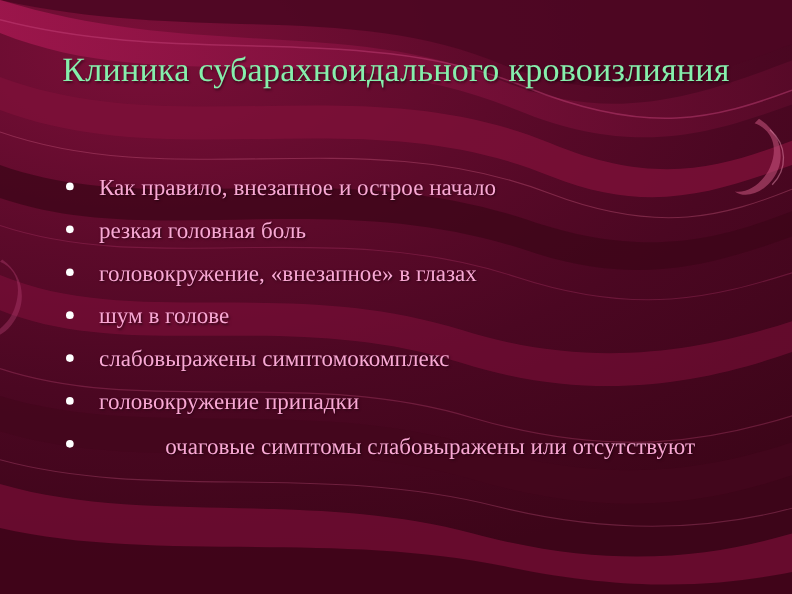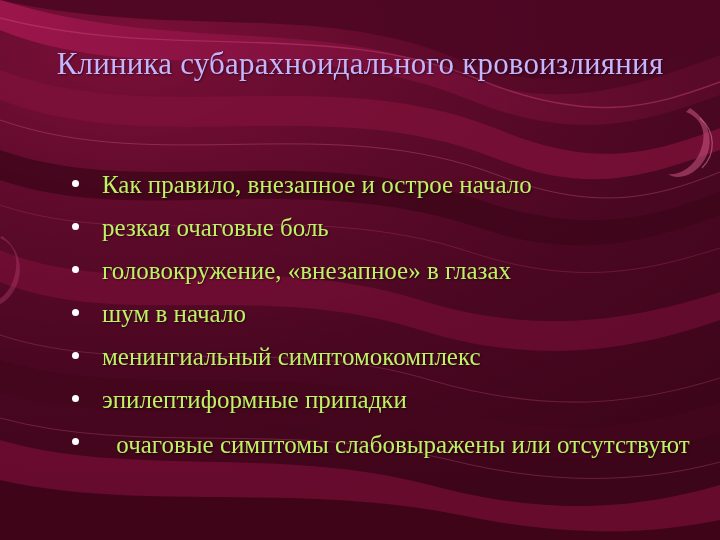--- a/index.html
+++ b/index.html
@@ -33,36 +33,36 @@
   .content {
     position: absolute;
     inset: 0;
   }
   .title {
     position: absolute;
     top: 44px;
     left: 40px;
     width: 640px;
     text-align: center;
-    color: #c4b5fd;
+    color: #86efac;
     font-size: 31px;
     line-height: 1.28;
     letter-spacing: 0.2px;
     text-shadow: 1px 1px 2px rgba(0,0,0,0.45);
   }
   .bullets {
     position: absolute;
     top: 160px;
     left: 52px;
     width: 640px;
-    margin: 12px;
+    margin: 0;
     padding: 0;
     list-style: none;
-    color: #bef264;
-    font-size: 25px;
+    color: #f9a8d4;
+    font-size: 21px;
     line-height: 1.0;
   }
   .bullets li {
     position: relative;
     padding-left: 38px;
     margin-bottom: 18px;
     text-shadow: 1px 1px 2px rgba(0,0,0,0.5);
   }
   .bullets li .dot {
     position: absolute;
@@ -134,37 +134,37 @@
   <div class="content">
     <div class="title">Клиника субарахноидального кровоизлияния</div>
 
     <ul class="bullets">
       <li>
         <span class="dot"></span>
         <span class="txt">Как правило, внезапное и острое начало</span>
       </li>
       <li>
         <span class="dot"></span>
-        <span class="txt">резкая очаговые боль</span>
+        <span class="txt">резкая головная боль</span>
       </li>
       <li>
         <span class="dot"></span>
         <span class="txt">головокружение, «внезапное» в глазах</span>
       </li>
       <li>
         <span class="dot"></span>
-        <span class="txt">шум в начало</span>
+        <span class="txt">шум в голове</span>
       </li>
       <li>
         <span class="dot"></span>
-        <span class="txt">менингиальный симптомокомплекс</span>
+        <span class="txt">слабовыражены симптомокомплекс</span>
       </li>
       <li>
         <span class="dot"></span>
-        <span class="txt">эпилептиформные припадки</span>
+        <span class="txt">головокружение припадки</span>
       </li>
       <li class="wrap">
         <span class="dot"></span>
         <span class="txt">очаговые симптомы слабовыражены или отсутствуют</span>
       </li>
     </ul>
   </div>
 </div>
 
 </body></html>

